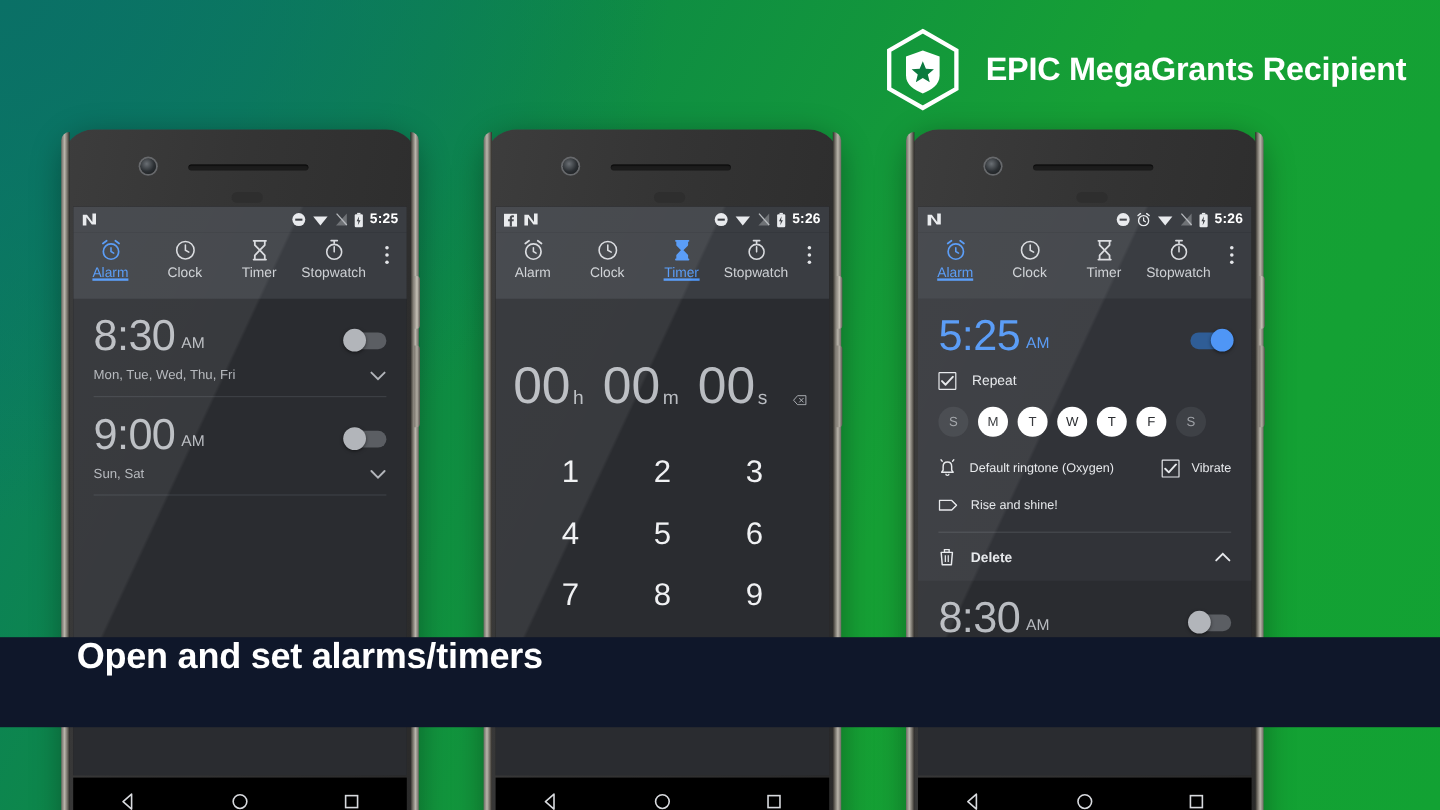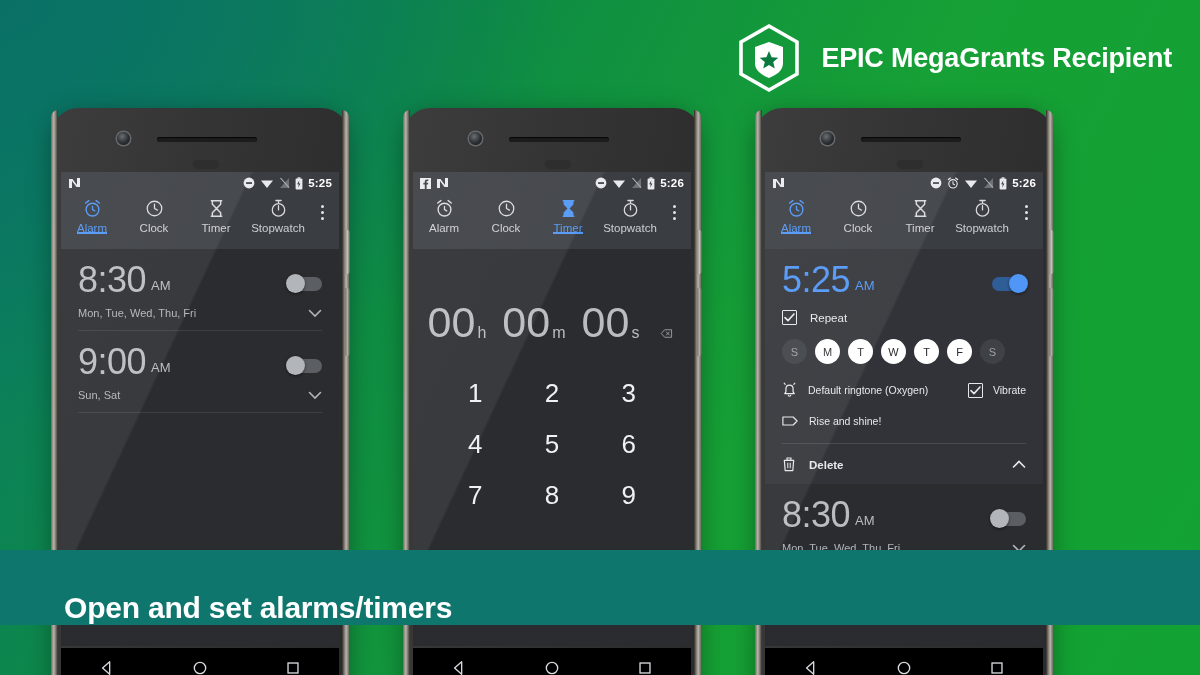--- a/index.html
+++ b/index.html
@@ -184,23 +184,23 @@
   .t-back { margin-left:2px; padding-bottom:6px; }
   .keypad {
     display:grid; grid-template-columns:repeat(3,1fr);
     row-gap:20px; margin-top:34px; padding:0 24px;
   }
   .key {
     text-align:center; font-size:26px; color:#f0f1f3; font-weight:300;
   }
   
   .caption {
-    position:absolute; left:0; right:0; top:550px; height:75px;
-    background:#0f766e; z-index:60;
-    display:flex; align-items:flex-end;
+    position:absolute; left:0; right:0; top:531px; height:75px;
+    background:#0f172a; z-index:60;
+    display:flex; align-items:flex-start;
   }
   .caption-text {
     color:#fff; font-size:30px; font-weight:bold; padding-left:64px;
     letter-spacing:-0.2px;
   }
 </style>
 </head>
 <body>
 
 <div class="stage">

